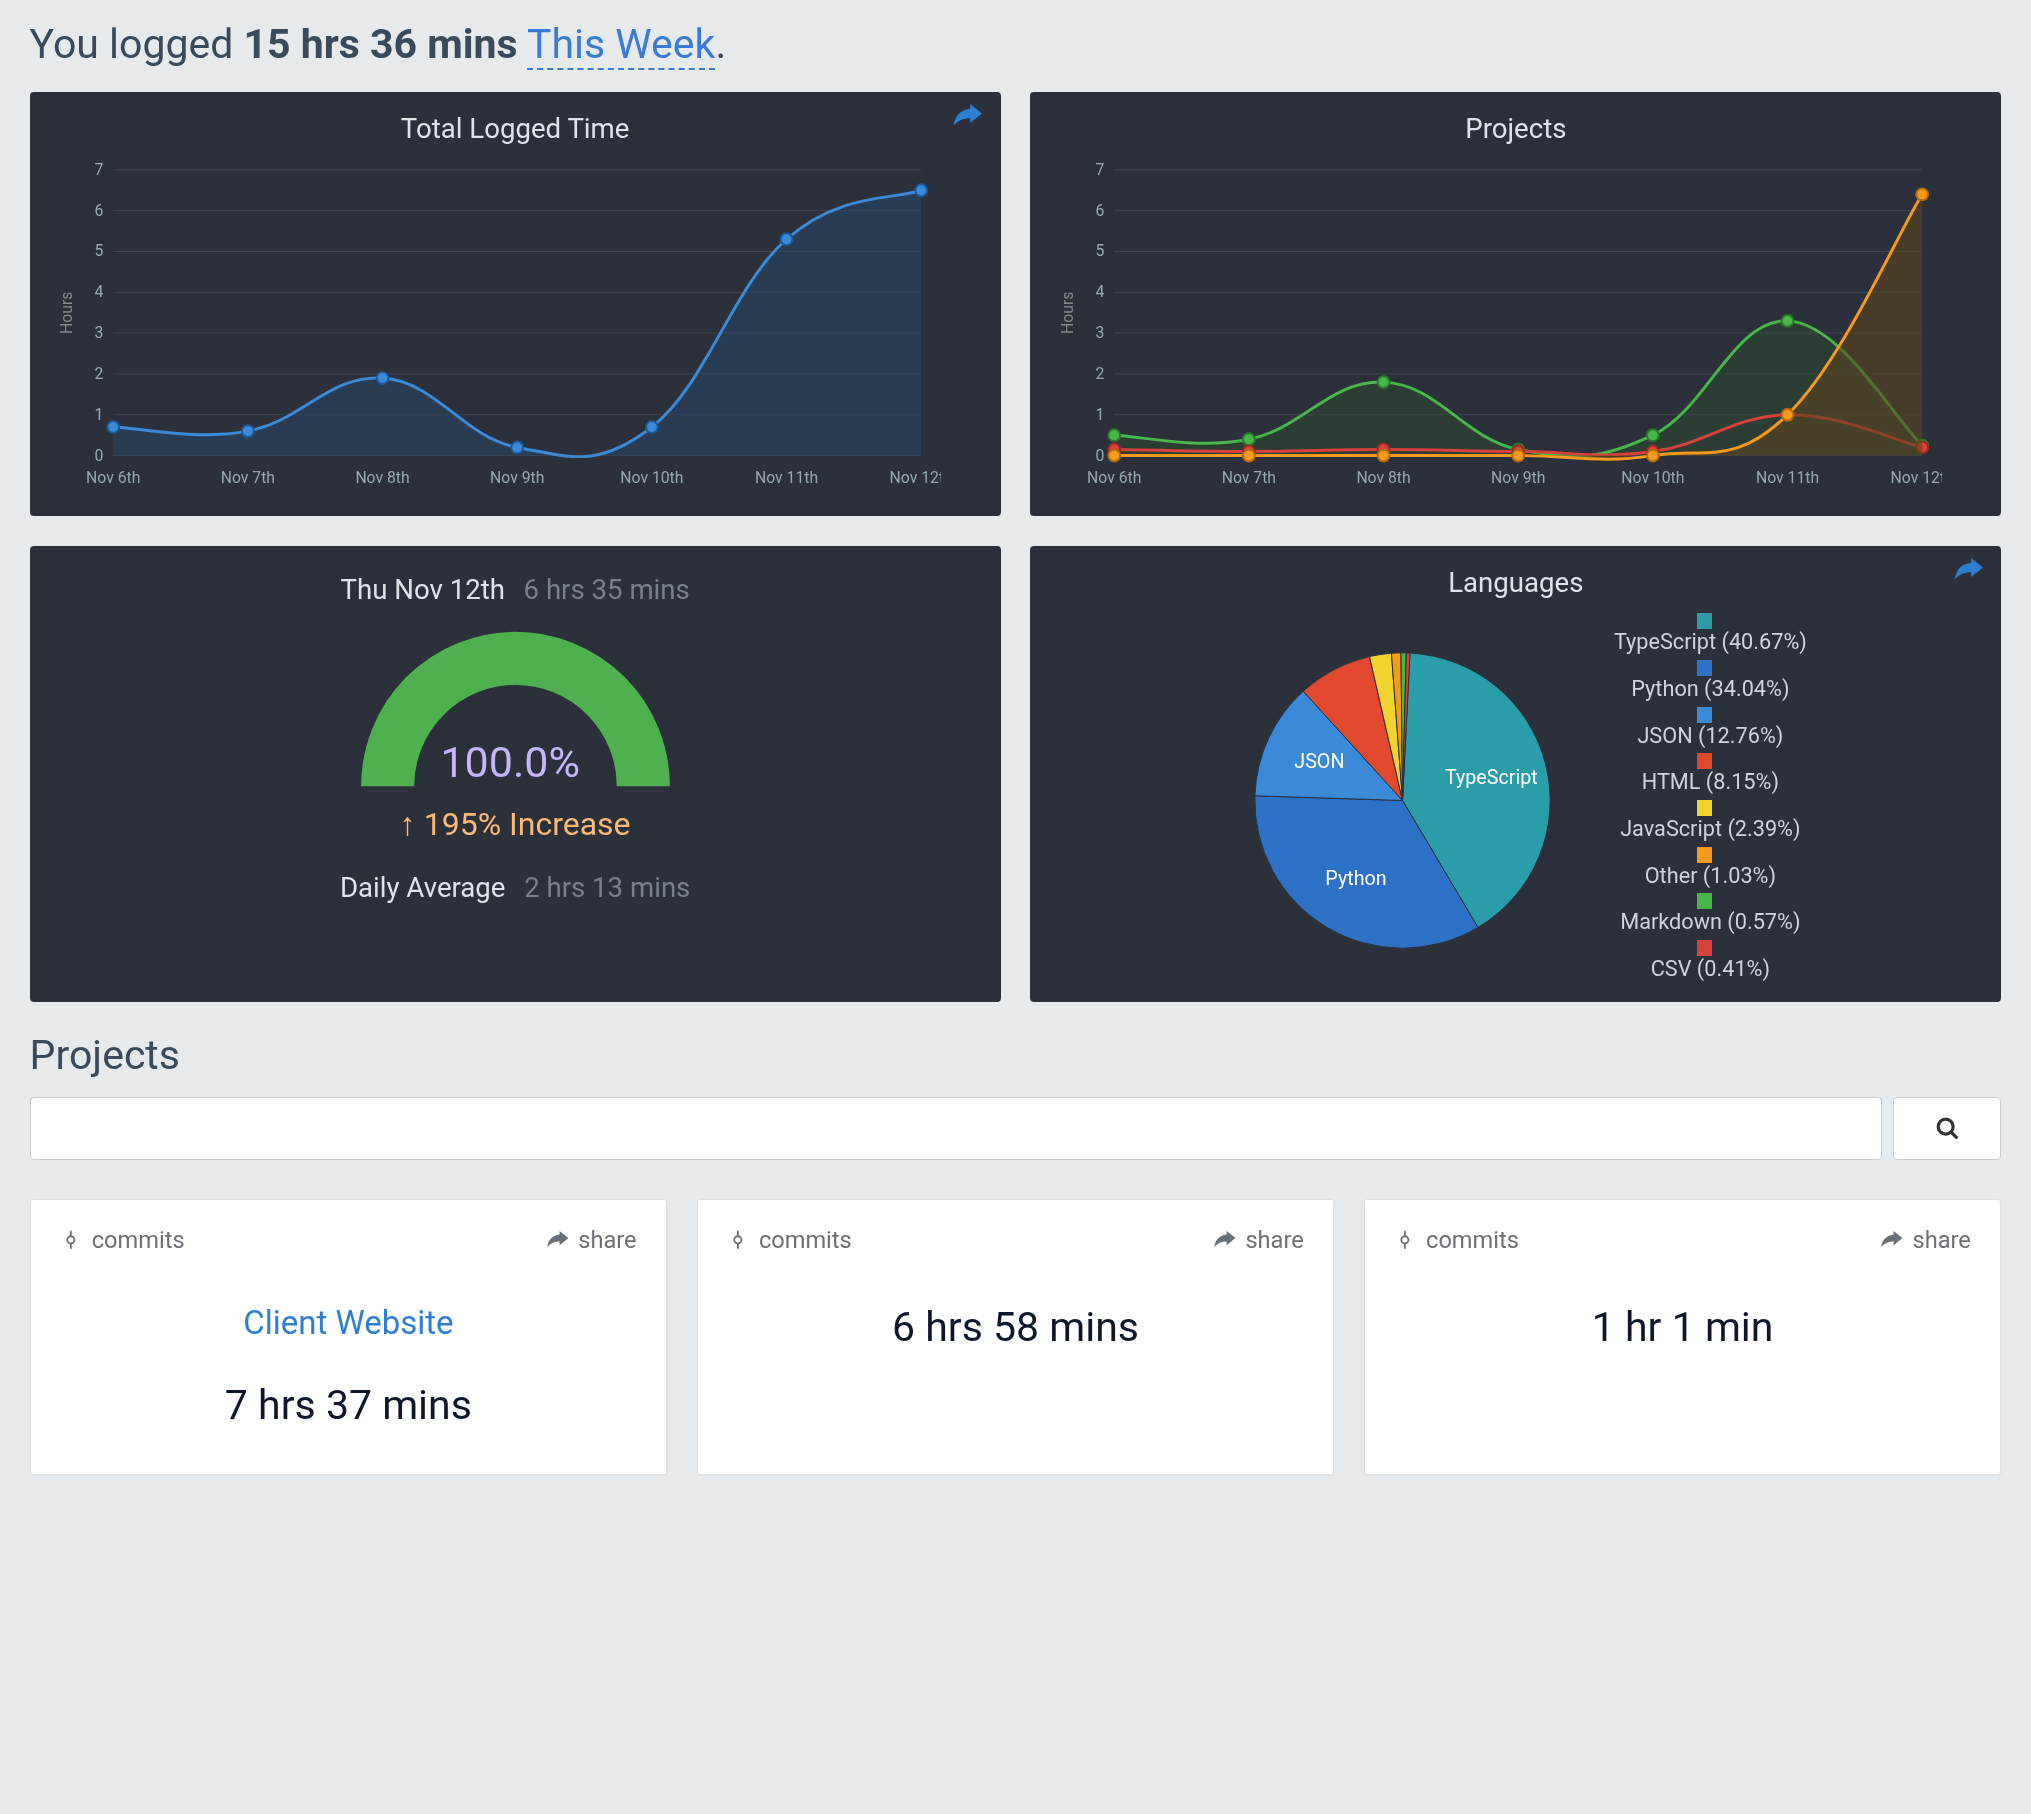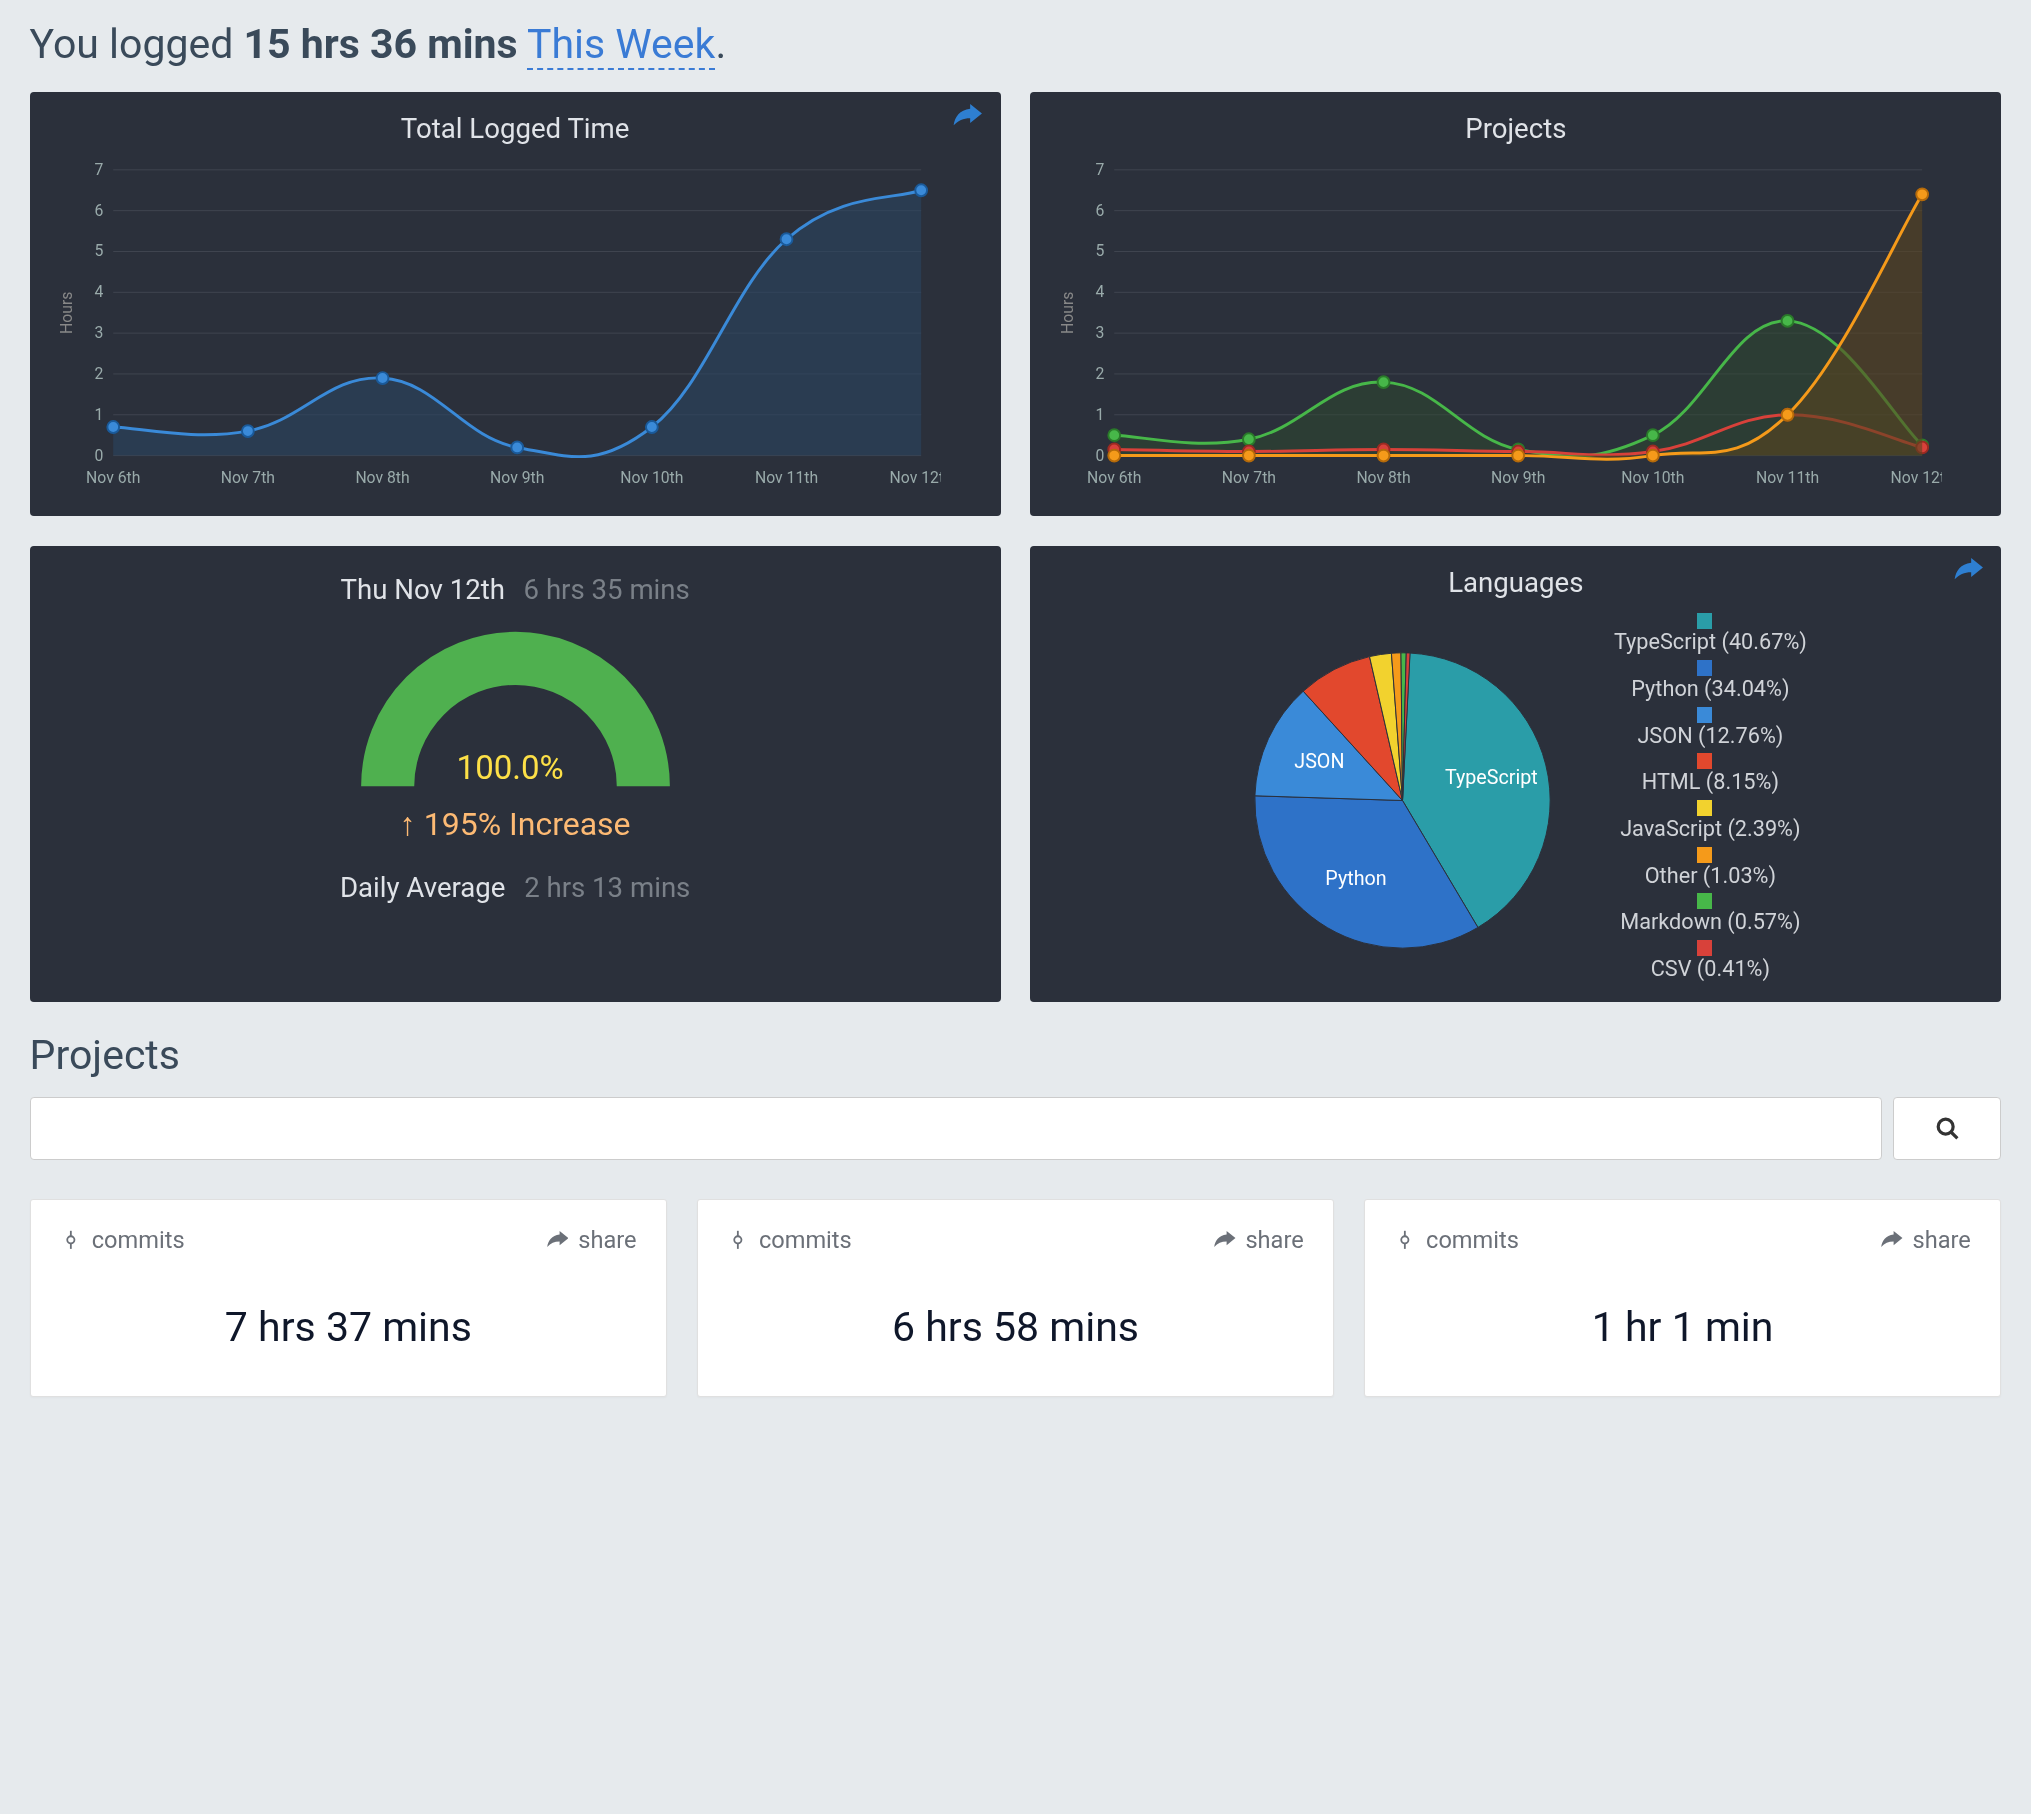--- a/index.html
+++ b/index.html
@@ -55,21 +55,21 @@
 .line-red { stroke: #d8413a; stroke-width: 3; fill: none; }
 .dot-red { fill: #d8413a; stroke: #9a2a22; stroke-width: 2; }
 .line-orange { stroke: #f59a1a; stroke-width: 3; fill: none; }
 .area-orange { fill: #5a4520; opacity: 0.6; }
 .dot-orange { fill: #f59a1a; stroke: #b56a0a; stroke-width: 2; }
 
 .gauge-panel { text-align: center; color: #e0e3e8; }
 .gauge-header { font-size: 27.6px; margin-bottom: 17.7px; margin-top: 7.9px; text-align: center; }
 .gauge-header .muted { color: #7a8088; margin-left: 11.8px; }
 .gauge-wrap { position: relative; display: inline-block; }
-.gauge-pct { color: #fde047; font-size: 33px; position: absolute; left: 0; right: 10px; bottom: 17.7px; }
+.gauge-pct { color: #c4b5fd; font-size: 43px; position: absolute; left: 0; right: 10px; bottom: 17.7px; }
 .gauge-change { color: #fdba74; font-size: 32px; margin-top: 0; }
 .gauge-avg { font-size: 27.6px; margin-top: 27.6px; }
 .gauge-avg .muted { color: #7a8088; margin-left: 11.8px; }
 
 .pie-wrap { display: flex; align-items: center; gap: 34px; justify-content: center; }
 .legend-list { list-style: none; font-size: 21.7px; color: #d0d3d8; }
 .legend-list li { display: flex; align-items: center; margin-bottom: 5.9px; flex-direction: column; }
 .legend-sq { width: 15.8px; height: 15.8px; margin-right: 11.8px; display: inline-block; }
 .pie-label { fill: #fff; font-size: 20px; text-anchor: middle; }
 
@@ -300,20 +300,21 @@
           </svg>
           <span>commits</span>
         </span>
         <span class="right">
           <svg width="21.7" height="17.7" viewBox="0 0 24 20">
             <path fill="#6b7078" d="M14 4V0l10 8-10 8v-4c-6 0-10 2-14 6 1-7 5-13 14-14z"></path>
           </svg>
           <span>share</span>
         </span>
       </div>
+      <div class="proj-name">Client Website</div>
       <div class="proj-time">7 hrs 37 mins</div>
     </div>
     <div class="proj-card">
       <div class="proj-top">
         <span class="left">
           <svg width="21.7" height="21.7" viewBox="0 0 24 24" fill="none" stroke="#6b7078" stroke-width="2">
             <circle cx="12" cy="12" r="4"></circle>
             <line x1="12" y1="2" x2="12" y2="8"></line>
             <line x1="12" y1="16" x2="12" y2="22"></line>
           </svg>

